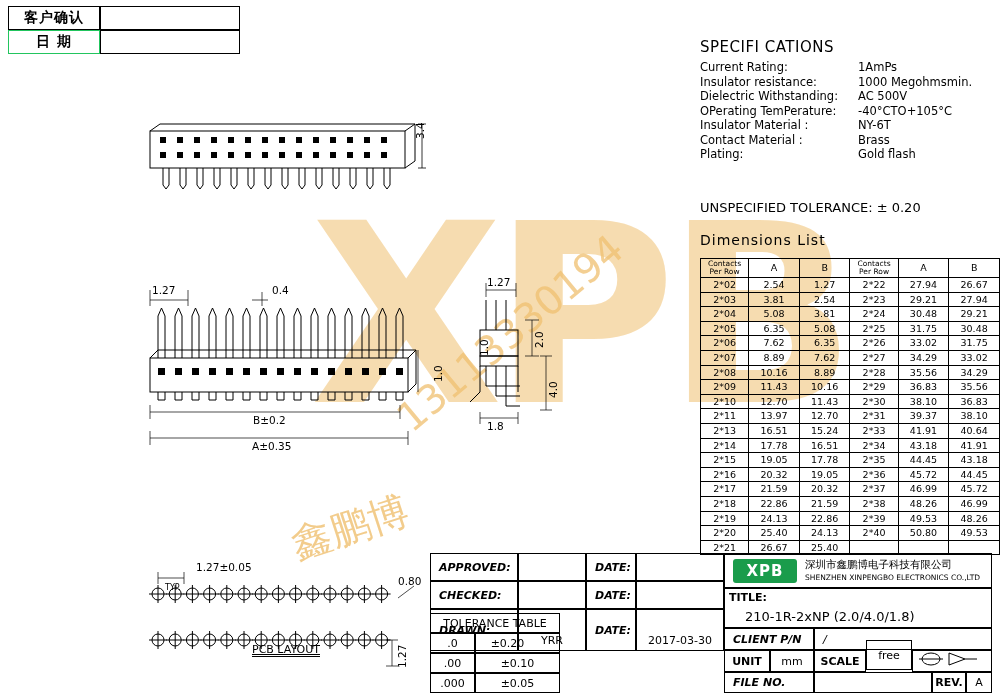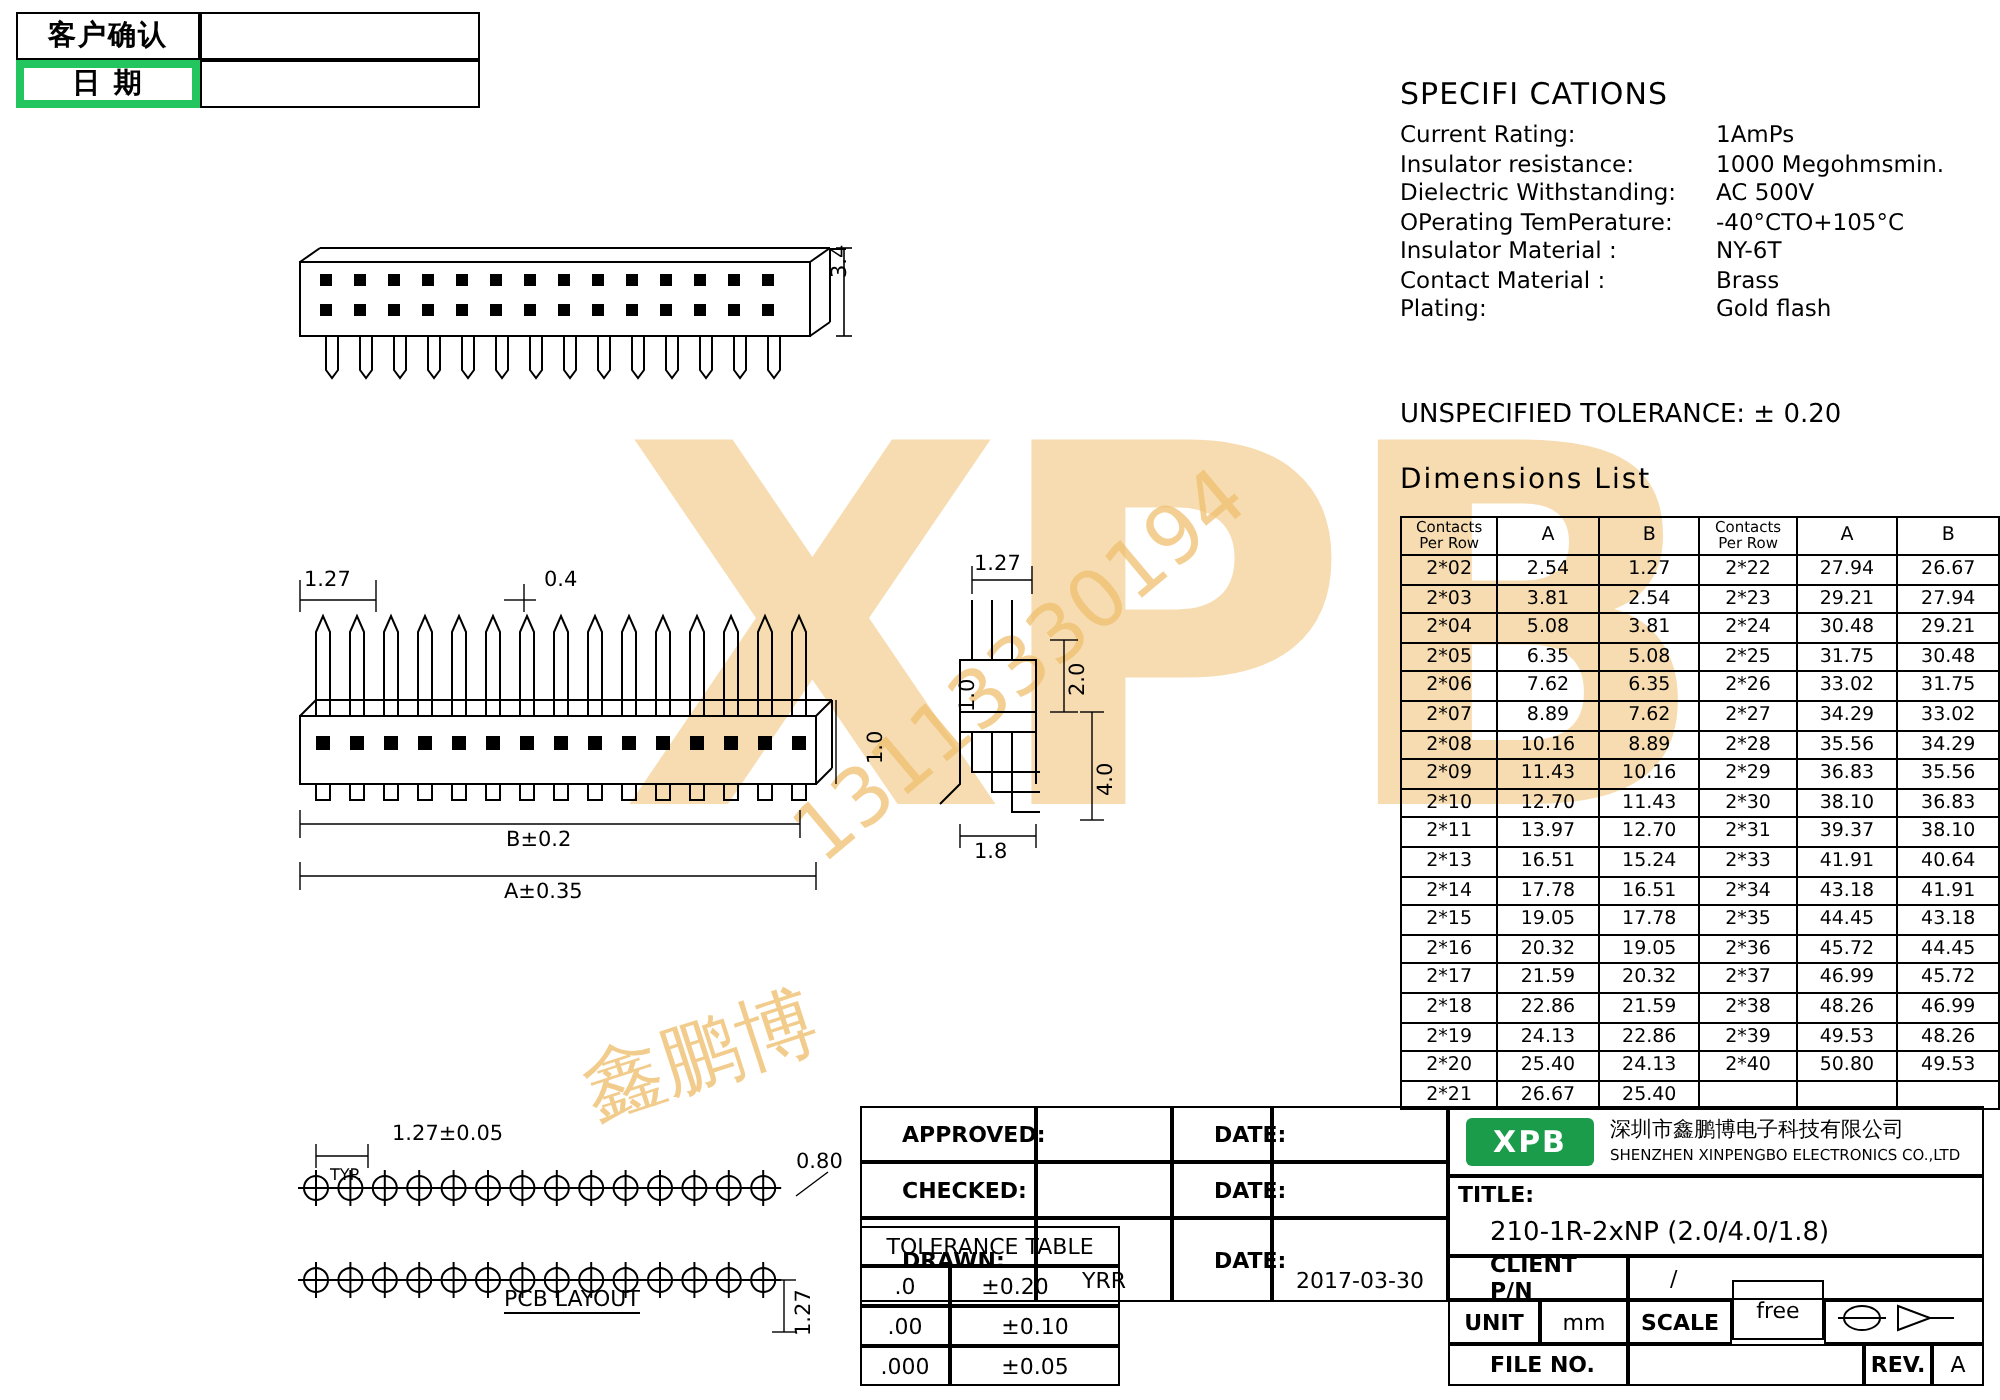--- a/index.html
+++ b/index.html
@@ -1,27 +1,27 @@
 <!DOCTYPE html>
 <html><head>
 <meta charset="utf-8">
 <style>
   html,body{margin:0;padding:0;background:#fff;}
   body{width:1000px;height:700px;position:relative;overflow:hidden;
        font-family:"DejaVu Sans", sans-serif;color:#000;}
   .abs{position:absolute;}
   .bx{position:absolute;border:1px solid #000;box-sizing:border-box;}
   .ctr{display:flex;align-items:center;justify-content:center;}
-  .lft{display:flex;align-items:center;justify-content:flex-start;padding-left:20px;box-sizing:border-box;}
+  .lft{display:flex;align-items:center;justify-content:flex-start;padding-left:8px;box-sizing:border-box;font-style:italic;}
 
   
   #approve-table{left:8px;top:6px;width:232px;height:48px;}
   #approve-table .cellA{left:0;top:0;width:92px;height:24px;border:1px solid #000;box-sizing:border-box;}
   #approve-table .cellB{left:92px;top:0;width:140px;height:24px;border:1px solid #000;box-sizing:border-box;}
-  #approve-table .cellC{left:0;top:24px;width:92px;height:24px;border:4px solid #22c55e;box-sizing:border-box;}
+  #approve-table .cellC{left:0;top:24px;width:92px;height:24px;border:1px solid #22c55e;box-sizing:border-box;}
   #approve-table .cellD{left:92px;top:24px;width:140px;height:24px;border:1px solid #000;box-sizing:border-box;}
   .cn{font-family:"DejaVu Sans", sans-serif;font-size:14px;font-weight:bold;letter-spacing:1px;}
 
   
   #watermark{left:300px;top:170px;width:420px;height:400px;pointer-events:none;}
   #wm-xpb{position:absolute;left:10px;top:0px;font-size:250px;font-weight:bold;color:#f0c070;
           opacity:.55;font-family:"DejaVu Sans", sans-serif;letter-spacing:-10px;}
   #wm-phone{position:absolute;left:70px;top:140px;font-size:40px;color:#f0c070;opacity:.75;
             transform:rotate(-40deg);font-family:"DejaVu Sans", sans-serif;white-space:nowrap;}
   #wm-cn{position:absolute;left:-10px;top:330px;font-size:40px;color:#f0c070;opacity:.8;
@@ -547,21 +547,21 @@
 <div class="dim" style="left:432px;top:382px;transform:rotate(-90deg);transform-origin:left top;">1.0</div>
 <div class="dim" style="left:487px;top:276px;">1.27</div>
 <div class="dim" style="left:533px;top:348px;transform:rotate(-90deg);transform-origin:left top;">2.0</div>
 <div class="dim" style="left:478px;top:356px;transform:rotate(-90deg);transform-origin:left top;">1.0</div>
 <div class="dim" style="left:547px;top:398px;transform:rotate(-90deg);transform-origin:left top;">4.0</div>
 <div class="dim" style="left:487px;top:420px;">1.8</div>
 <div class="dim" style="left:152px;top:561px;margin-left:44px;">1.27±0.05</div>
 <div class="dim" style="left:165px;top:583px;font-size:8px;">TYP.</div>
 <div class="dim" style="left:398px;top:575px;">0.80</div>
 <div class="dim" style="left:396px;top:668px;transform:rotate(-90deg);transform-origin:left top;">1.27</div>
-<div class="dim" style="left:252px;top:643px;font-size:11px;border-bottom:1px solid #000;">PCB LAYOUT</div>
+<div class="dim" style="left:252px;top:643px;font-size:11px;border-bottom:1px solid #000;text-decoration:underline;">PCB LAYOUT</div>
 
 <div class="abs" style="left:430px;top:613px;">
   <div class="bx" style="left:0;top:0;width:130px;height:20px;"></div>
   <div class="abs ctr" style="left:0;top:0;width:130px;height:20px;font-size:11px;">TOLERANCE TABLE</div>
   <div class="bx" style="left:0;top:20px;width:45px;height:20px;"></div>
   <div class="abs ctr" style="left:0;top:20px;width:45px;height:20px;font-size:11px;">.0</div>
   <div class="bx" style="left:45px;top:20px;width:85px;height:20px;"></div>
   <div class="abs ctr" style="left:45px;top:20px;width:65px;height:20px;font-size:11px;">±0.20</div>
   <div class="bx" style="left:0;top:40px;width:45px;height:20px;"></div>
   <div class="abs ctr" style="left:0;top:40px;width:45px;height:20px;font-size:11px;">.00</div>

